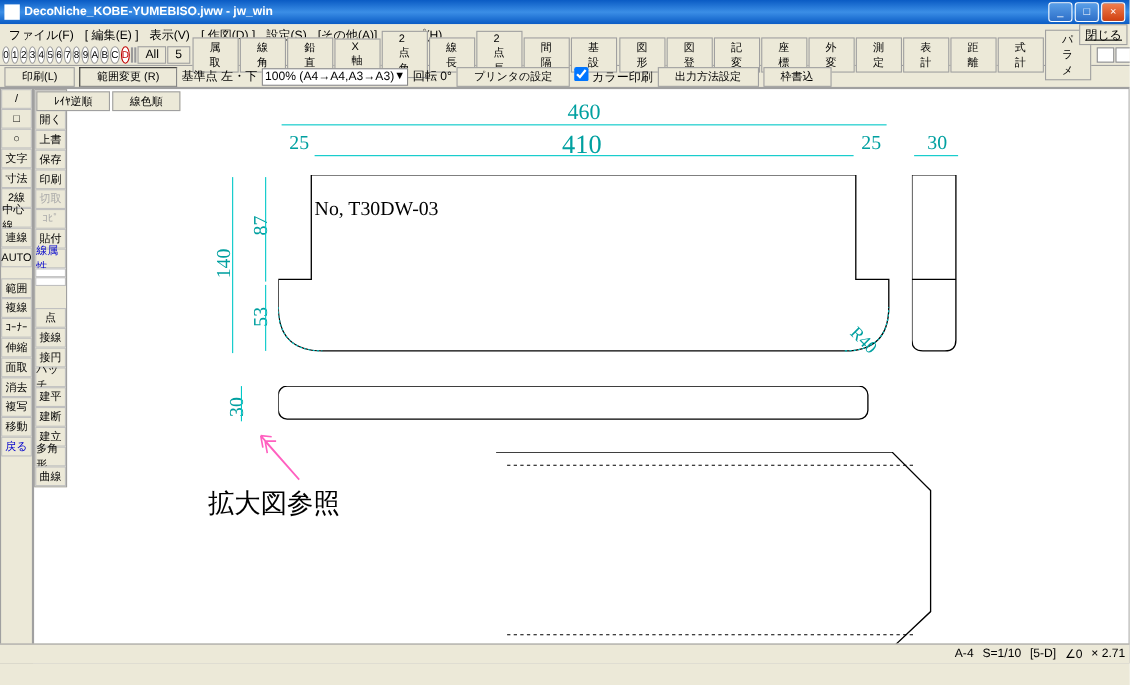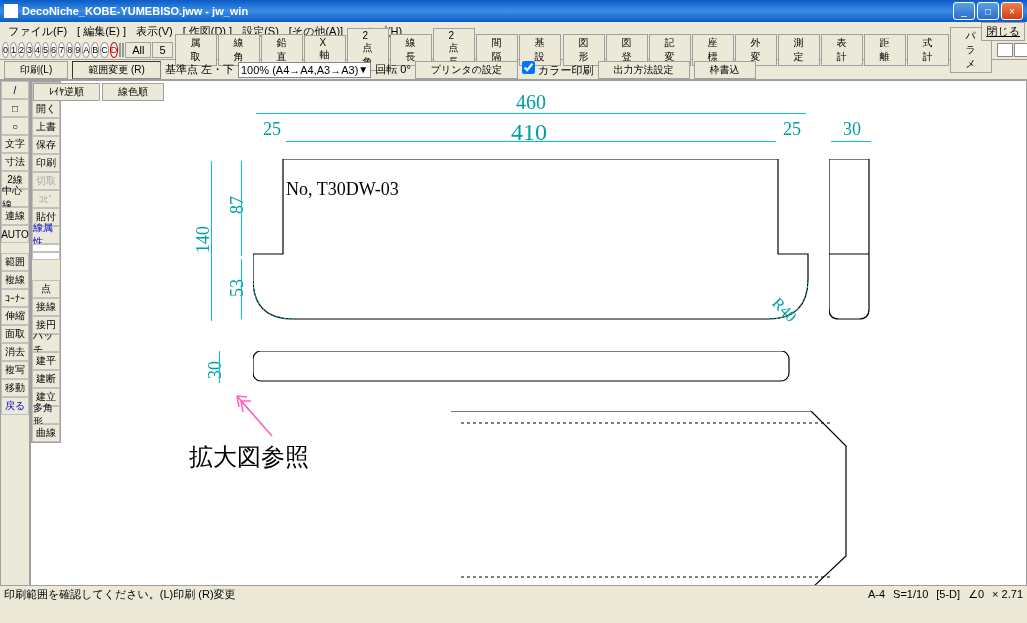--- a/index.html
+++ b/index.html
@@ -226,21 +226,20 @@
     <div class="lbtn">ハッチ</div>
     <div class="lbtn">建平</div>
     <div class="lbtn">建断</div>
     <div class="lbtn">建立</div>
     <div class="lbtn">多角形</div>
     <div class="lbtn">曲線</div>
   </div>
 </div>
 
 <div class="statusbar">
-  <span>印刷範囲を確認してください。(L)印刷 (R)変更</span>
   <div class="right">
     <span>A-4</span>
     <span>S=1/10</span>
     <span>[5-D]</span>
     <span>∠0</span>
     <span>× 2.71</span>
   </div>
 </div>
 
 </div>

